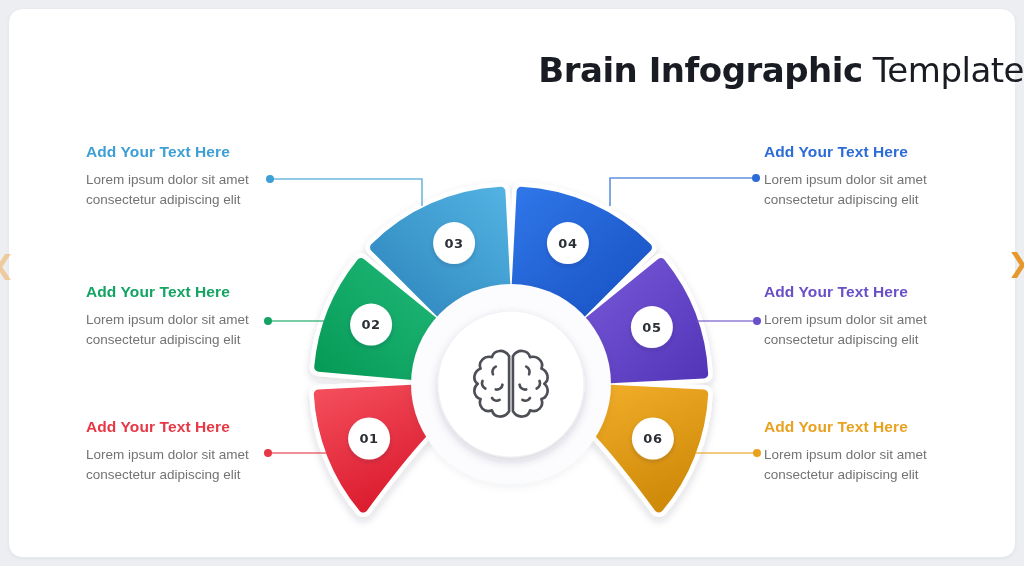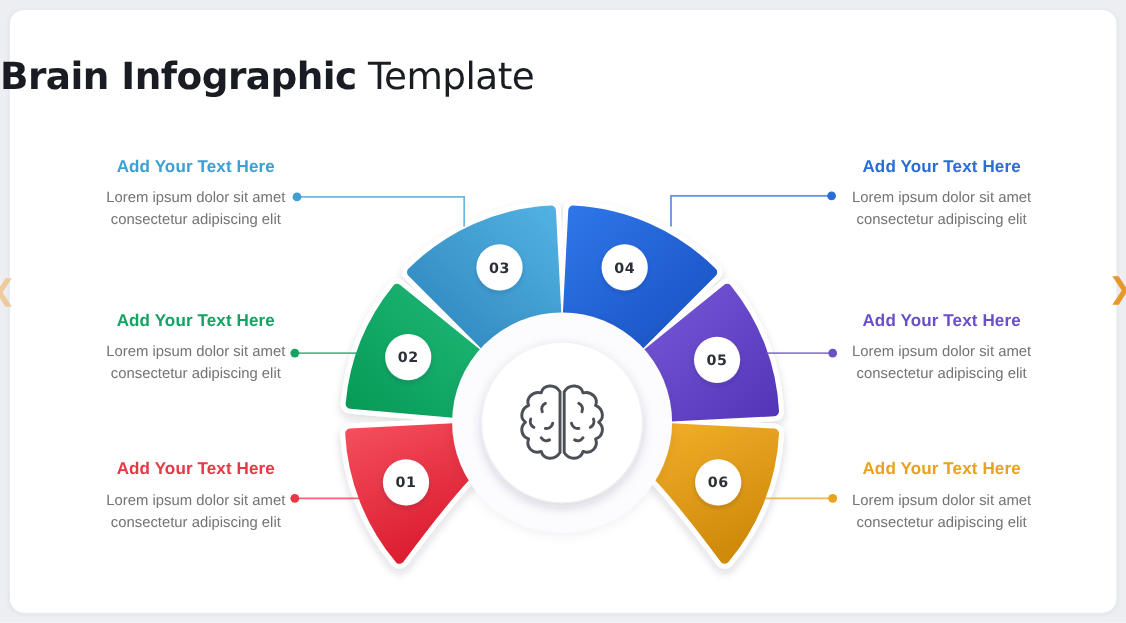--- a/index.html
+++ b/index.html
@@ -5,27 +5,27 @@
   html,body{margin:0;padding:0}
   body{
     width:1024px;height:566px;position:relative;overflow:hidden;
     background:#eceef2;font-family:"Liberation Sans",sans-serif;
   }
   .card{
     position:absolute;inset:8px;background:#ffffff;border-radius:14px;
     border:1px solid #e7e9ee;box-shadow:0 1px 3px rgba(40,50,70,.05);
   }
   .title{
-    position:absolute;top:50px;left:0;right:0;text-align:left;
+    position:absolute;top:50px;left:0;right:0;text-align:right;
     font-family:"DejaVu Sans",sans-serif;font-size:34px;color:#191c22;
     letter-spacing:-.5px;white-space:nowrap;
   }
   .title .bold{font-weight:bold}
   #diagram{position:absolute;left:0;top:0;width:1024px;height:566px}
-  .tblock{position:absolute;width:184px;text-align:center}
+  .tblock{position:absolute;width:184px;text-align:left}
   .t-head{font-size:15.5px;font-weight:bold;margin-bottom:9px;letter-spacing:.1px}
   .t-body{font-size:13.5px;line-height:20px;color:#737373}
   .b0{left:86px;top:143px}
   .b1{left:86px;top:283px}
   .b2{left:86px;top:418px}
   .b3{left:764px;top:143px}
   .b4{left:764px;top:283px}
   .b5{left:764px;top:418px}
   .nav{
     position:absolute;font-family:"DejaVu Sans",sans-serif;font-size:26px;

